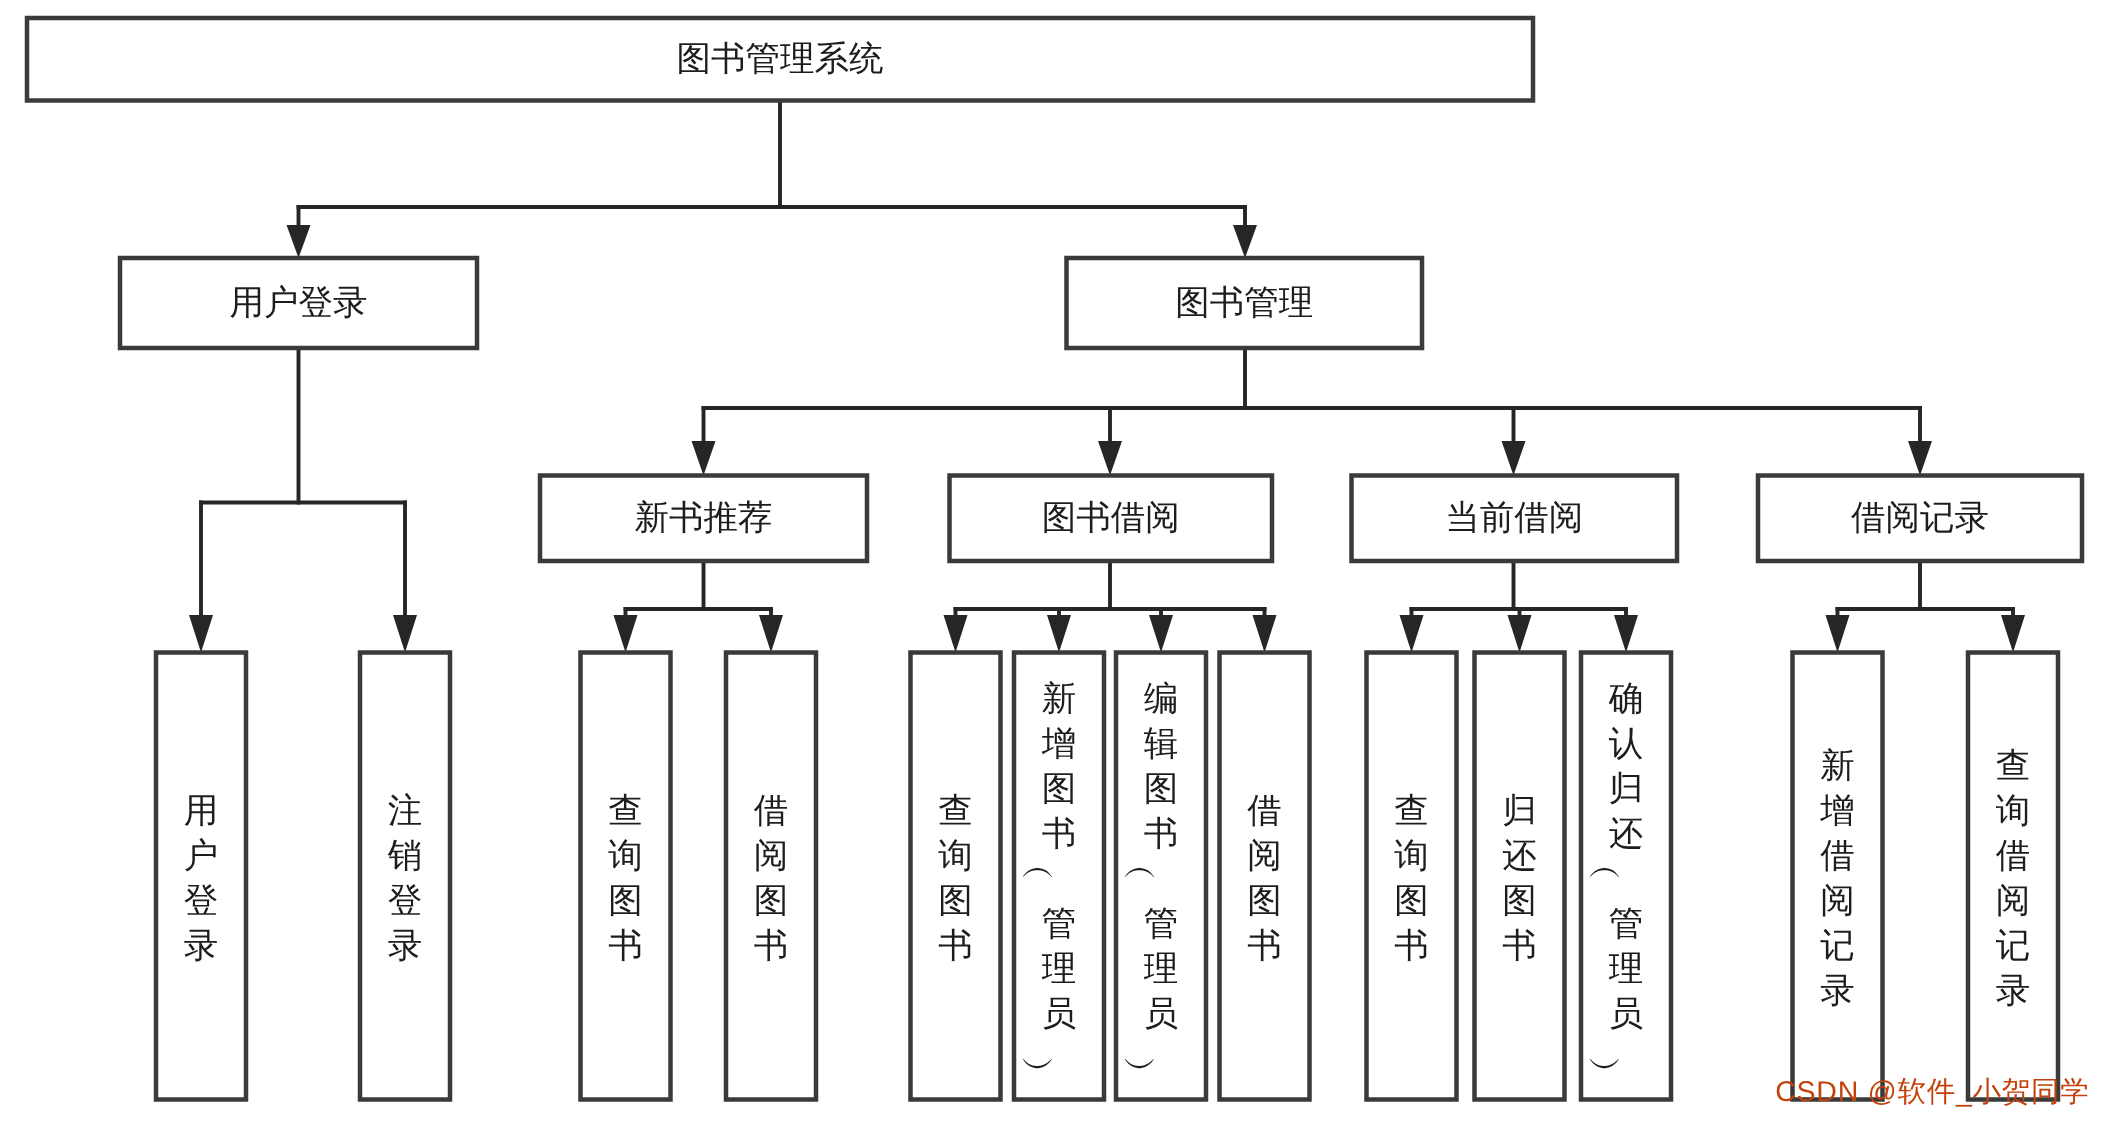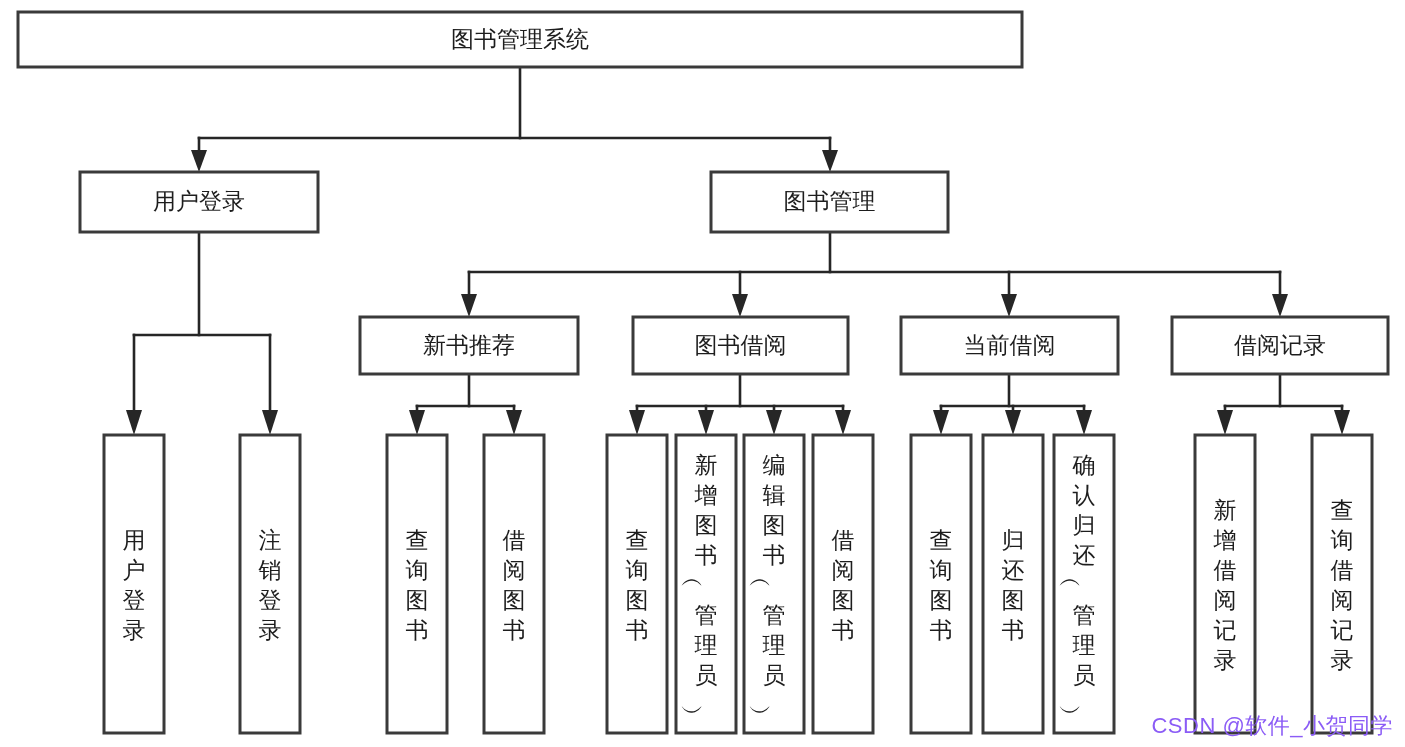--- a/index.html
+++ b/index.html
@@ -51,22 +51,22 @@
     font-family: "Liberation Sans", "DejaVu Sans", sans-serif;
     font-size: 23px;
     fill: #1d1d1d;
     text-anchor: middle;
   }
   .watermark {
     position: absolute;
     right: 12px;
     bottom: 6px;
     font-family: "Liberation Sans", "DejaVu Sans", sans-serif;
-    font-size: 22px;
-    color: #8b5cf6;
+    font-size: 19px;
+    color: #c2410c;
     letter-spacing: 0.5px;
     white-space: nowrap;
     user-select: none;
   }
 </style>
 </head>
 <body>
 
 <div id="diagram-root">
 

